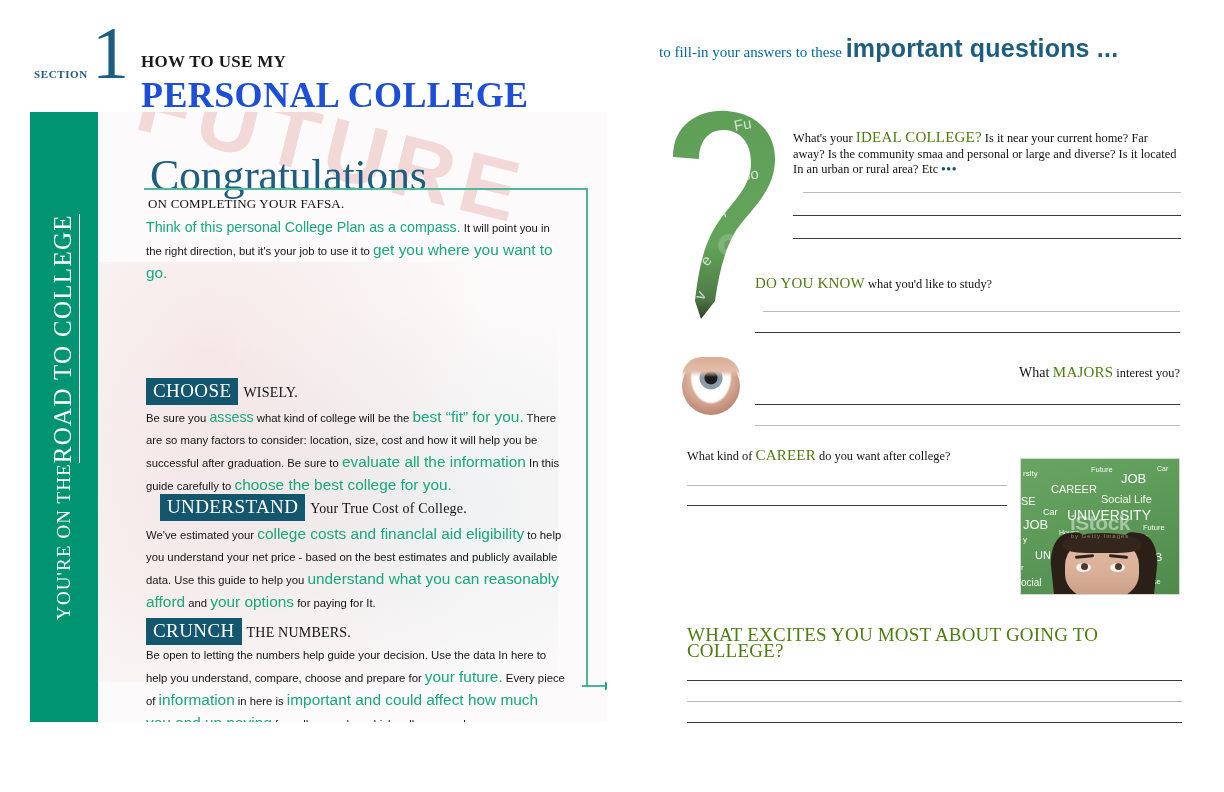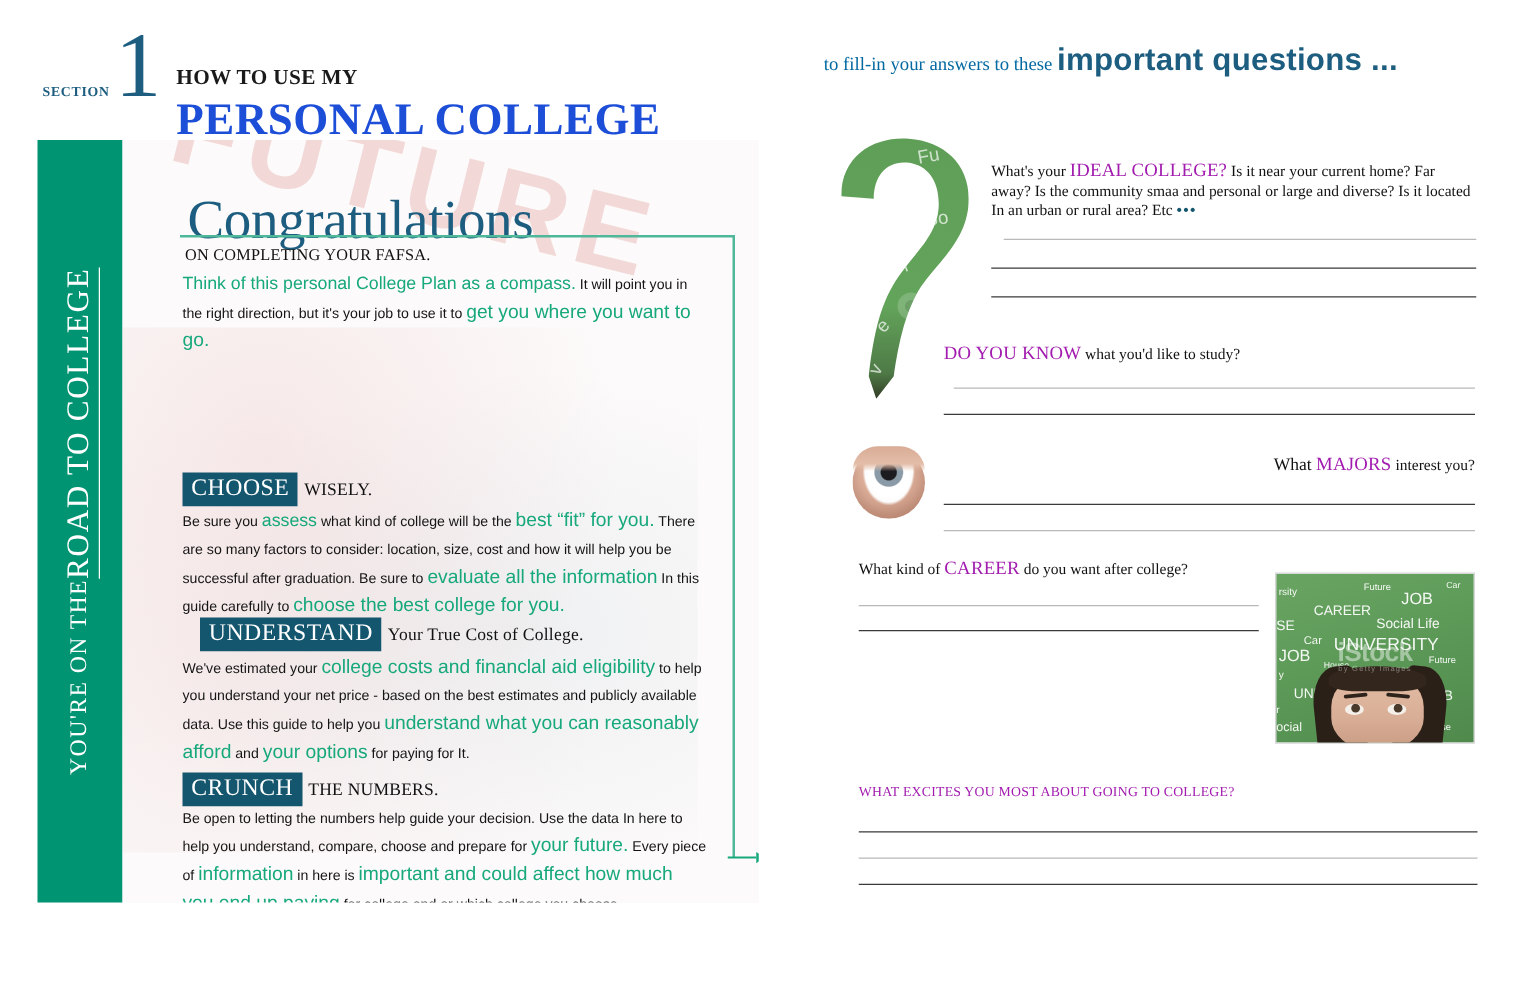--- a/index.html
+++ b/index.html
@@ -156,21 +156,21 @@
   #right-panel{position:absolute;left:655px;top:100px;width:545px;height:620px;}
 
   
   #qmark{position:absolute;left:0px;top:5px;width:140px;height:225px;}
 
   .q-block{position:absolute;}
   .q-text{
     font-family:"Liberation Serif", serif;
     font-size:12.4px;color:#111;line-height:15.5px;
   }
-  .q-em{color:#a21caf;font-size:15px;letter-spacing:.2px;}
+  .q-em{color:#4d7c0f;font-size:15px;letter-spacing:.2px;}
   .q-dots{color:#14566e;font-weight:700;letter-spacing:1px;}
   .rule{height:1px;background:#3a3a3a;}
   .rule-grey{height:1.4px;background:#b9b9b9;}
 
   
   #eye-img{
     position:absolute;left:27px;top:257px;width:58px;height:58px;border-radius:50%;
     background:
       radial-gradient(circle at 50% 36%, #1c1c20 0 6px, rgba(28,28,32,0) 7px),
       radial-gradient(circle at 50% 36%, #8a9aa6 0 11px, rgba(138,154,166,0) 12px),
@@ -388,20 +388,20 @@
         <div class="eyeball" style="left:45px;top:26px;">
             <i></i>
           </div>
       </div>
       <div id="istock-fringe"></div>
       <div id="istock-watermark">iStock</div>
       <div id="istock-sub">by Getty Images</div>
     </div>
 
     <div class="q-block" style="left:32px;top:527px;width:495px;">
-      <div class="q-text q-em" style="font-size:11px;letter-spacing:.2px;">WHAT EXCITES YOU MOST ABOUT GOING TO COLLEGE?</div>
+      <div class="q-text q-em" style="font-size:19px;letter-spacing:.2px;">WHAT EXCITES YOU MOST ABOUT GOING TO COLLEGE?</div>
       <div class="rule" style="margin-top:22px;width:495px;"></div>
       <div class="rule-grey" style="margin-top:20px;width:495px;"></div>
       <div class="rule" style="margin-top:20px;width:495px;"></div>
     </div>
 
   </div>
 </div>
 
 </body></html>

